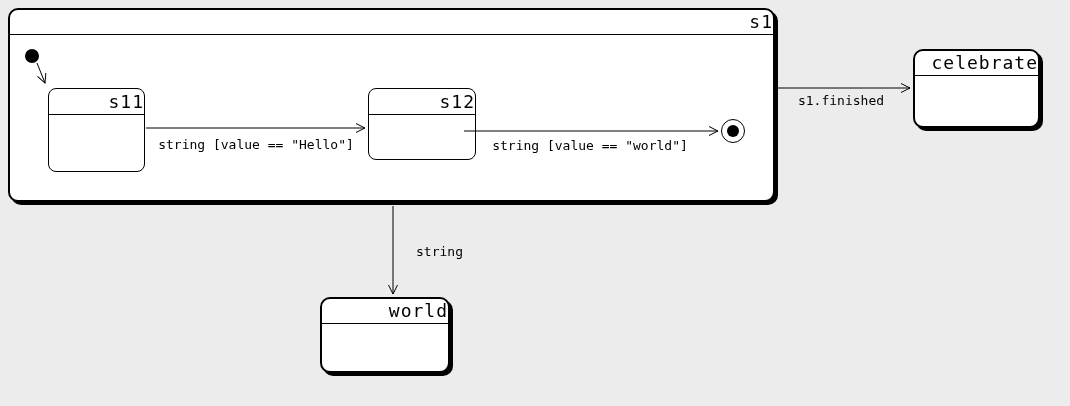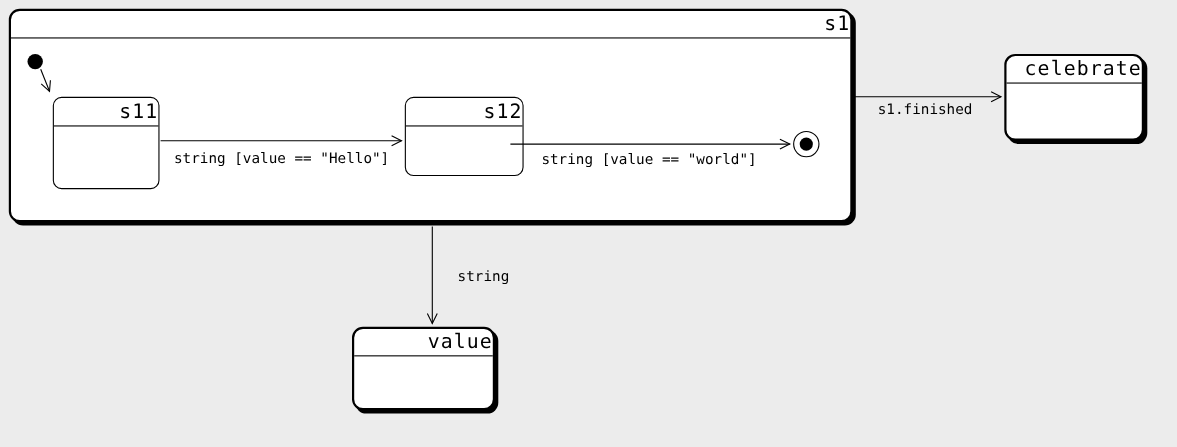--- a/index.html
+++ b/index.html
@@ -74,21 +74,21 @@
 
   <div class="state inner" style="left:368px; top:88px; width:108px; height:72px;">
     <div class="title">s12</div>
   </div>
 
   <div class="state" style="left:913px; top:49px; width:127px; height:79px;">
     <div class="title">celebrate</div>
   </div>
 
   <div class="state" style="left:320px; top:297px; width:130px; height:76px;">
-    <div class="title">value</div>
+    <div class="title">world</div>
   </div>
 
   <svg class="wires" width="1070" height="406" viewBox="0 0 1070 406">
     <defs>
       <marker id="arrowhead" viewBox="-11 -6 14 12" refX="0" refY="0" markerWidth="14" markerHeight="12" orient="auto" markerUnits="userSpaceOnUse">
         <path d="M -9 -4.5 L 0 0 L -9 4.5" fill="none" stroke="#000000" stroke-width="1"></path>
       </marker>
     </defs>
 
     <line x1="37" y1="63" x2="45" y2="83" stroke="#000000" stroke-width="1" marker-end="url(#arrowhead)"></line>

